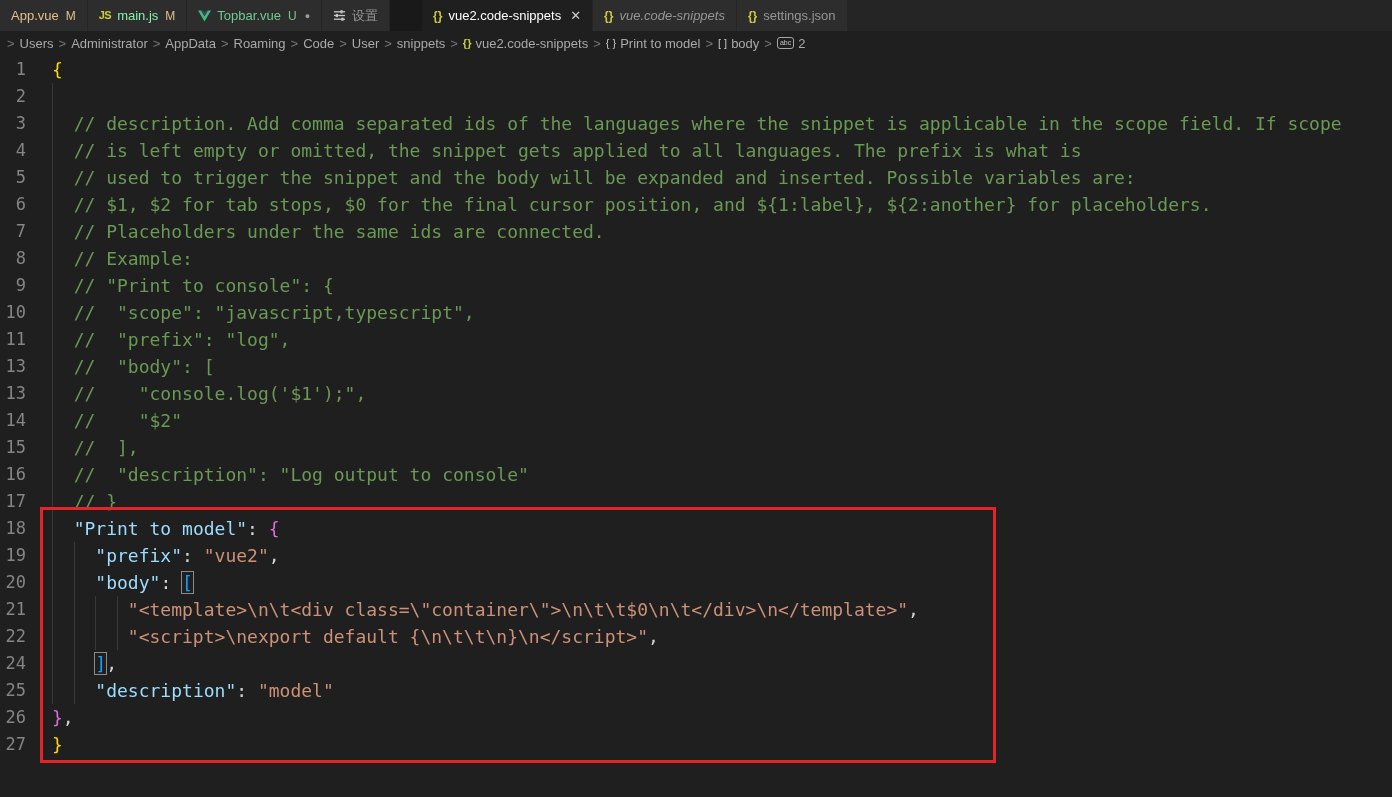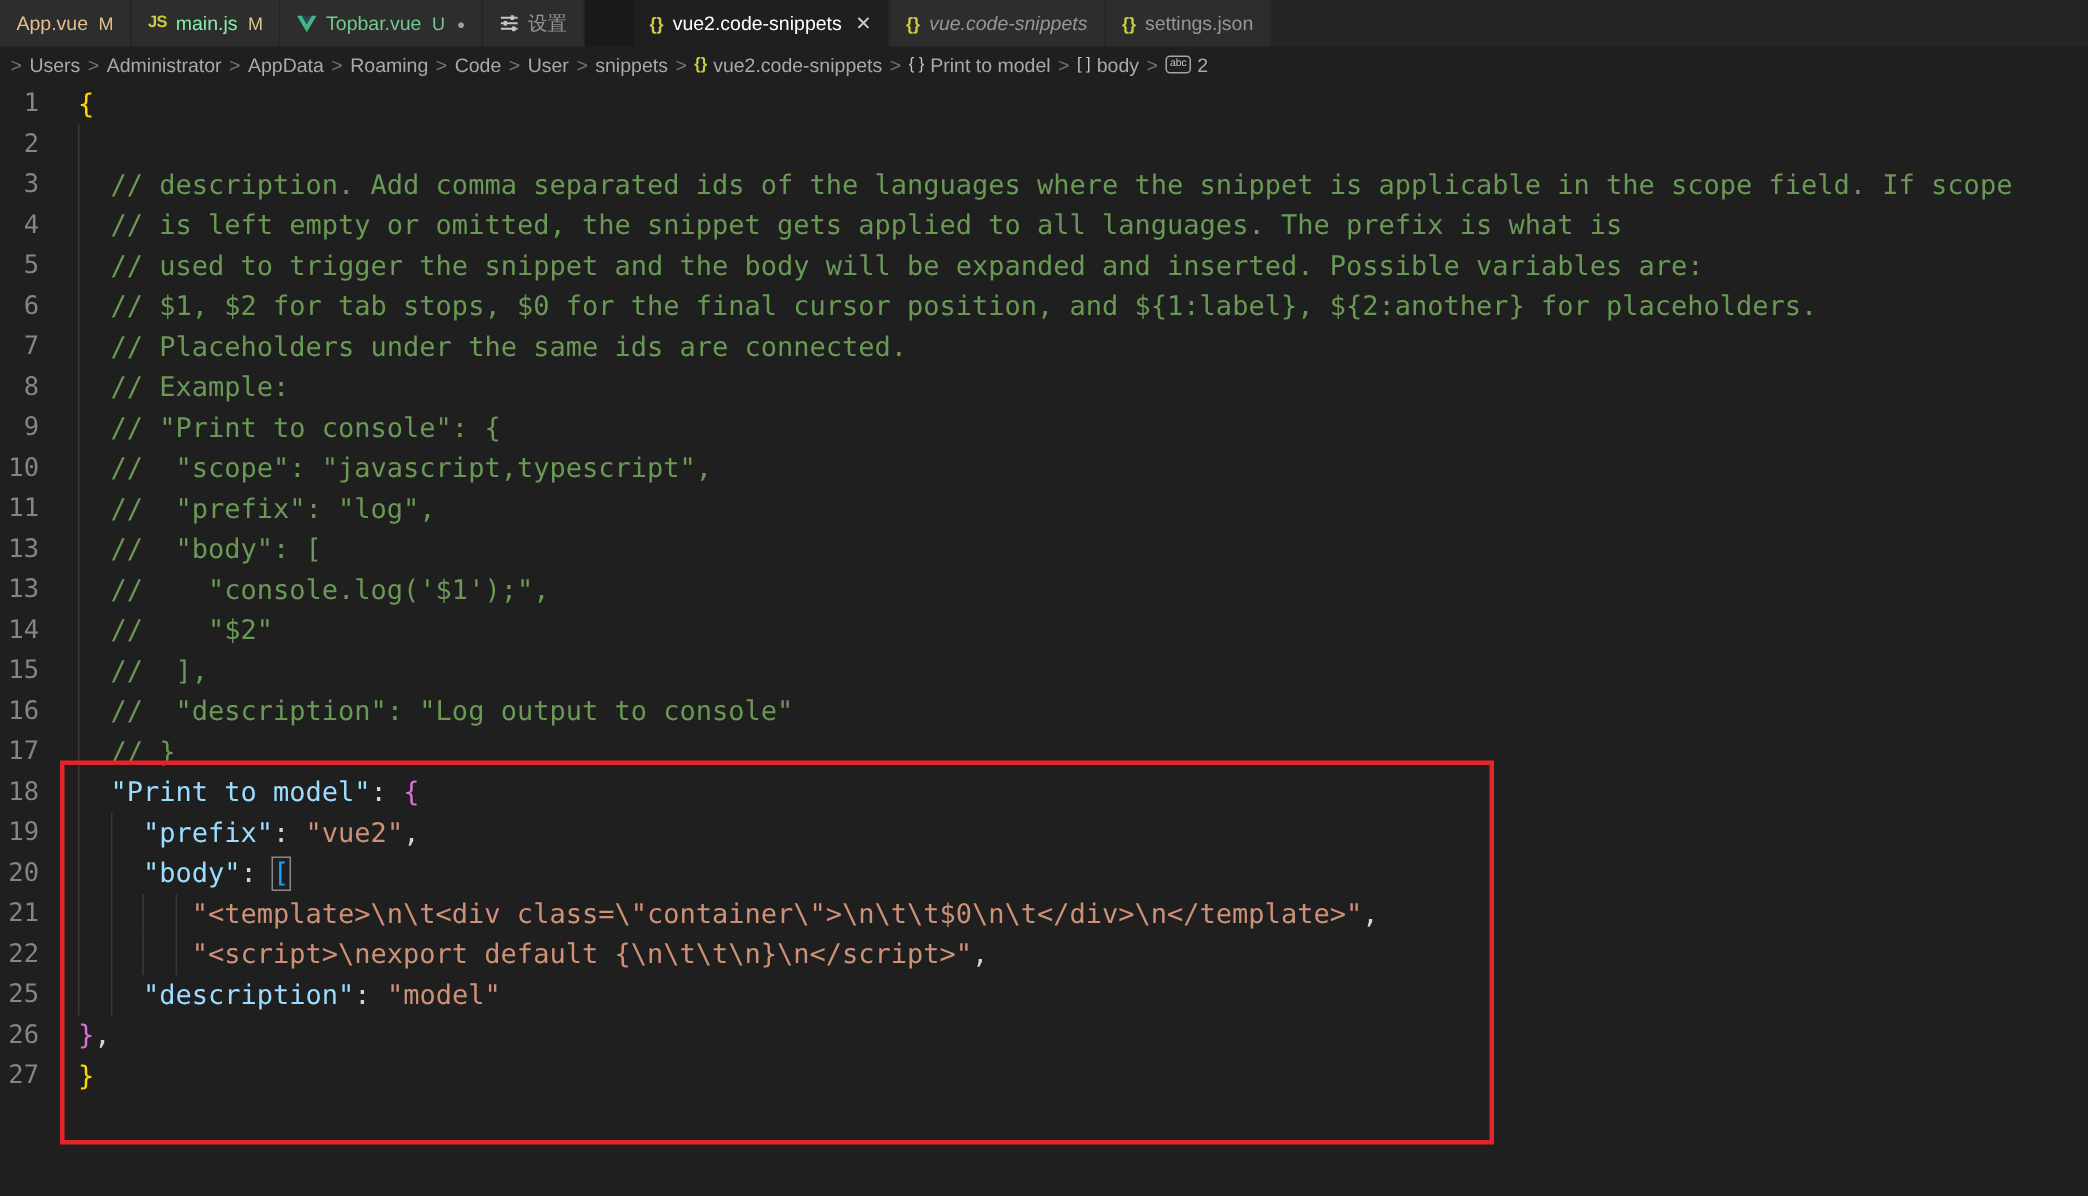--- a/index.html
+++ b/index.html
@@ -247,20 +247,24 @@
     </div>
     <div class="line">
       <span class="ln">21</span>
       <span class="code" style="padding-left: 7ch;"><span class="guide" style="left: 0ch;"></span><span class="guide" style="left: 2ch;"></span><span class="guide" style="left: 4ch;"></span><span class="guide" style="left: 6ch;"></span><span class="str">"&lt;template&gt;\n\t&lt;div class=\"container\"&gt;\n\t\t$0\n\t&lt;/div&gt;\n&lt;/template&gt;"</span><span class="pun">,</span></span>
     </div>
     <div class="line">
       <span class="ln">22</span>
       <span class="code" style="padding-left: 7ch;"><span class="guide" style="left: 0ch;"></span><span class="guide" style="left: 2ch;"></span><span class="guide" style="left: 4ch;"></span><span class="guide" style="left: 6ch;"></span><span class="str">"&lt;script&gt;\nexport default {\n\t\t\n}\n&lt;/script&gt;"</span><span class="pun">,</span></span>
     </div>
     <div class="line">
+      <span class="ln">24</span>
+      <span class="code" style="padding-left: 4ch;"><span class="guide" style="left: 0ch;"></span><span class="guide" style="left: 2ch;"></span><span class="b3 bm">]</span><span class="pun">,</span></span>
+    </div>
+    <div class="line">
       <span class="ln">25</span>
       <span class="code" style="padding-left: 4ch;"><span class="guide" style="left: 0ch;"></span><span class="guide" style="left: 2ch;"></span><span class="key">"description"</span><span class="pun">: </span><span class="str">"model"</span></span>
     </div>
     <div class="line">
       <span class="ln">26</span>
       <span class="code" style="padding-left: 0ch;"><span class="b2">}</span><span class="pun">,</span></span>
     </div>
     <div class="line">
       <span class="ln">27</span>
       <span class="code" style="padding-left: 0ch;"><span class="b1">}</span></span>

